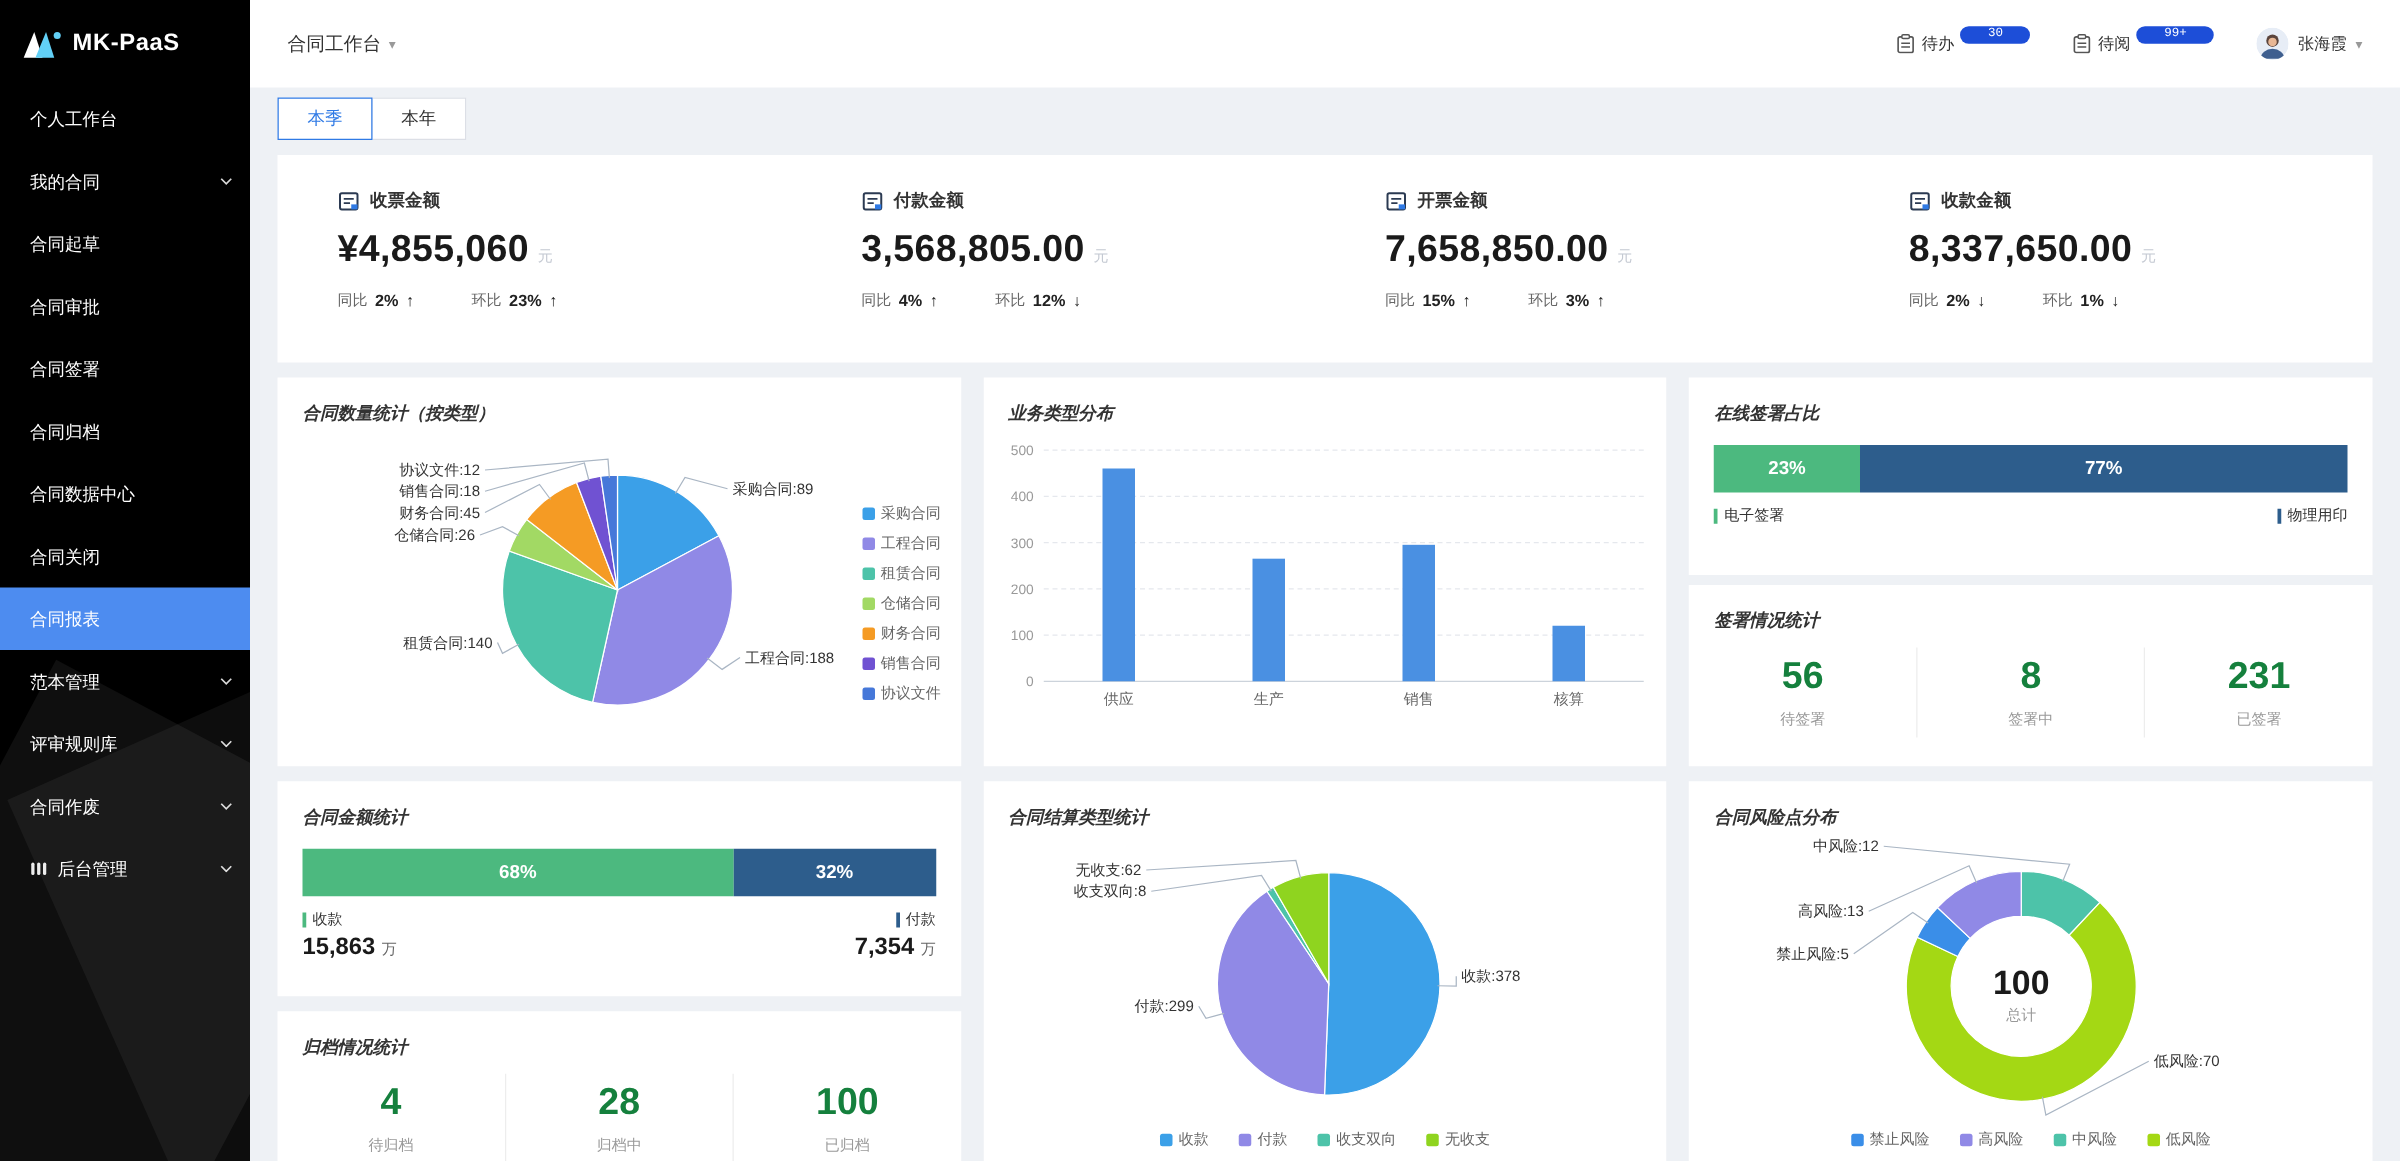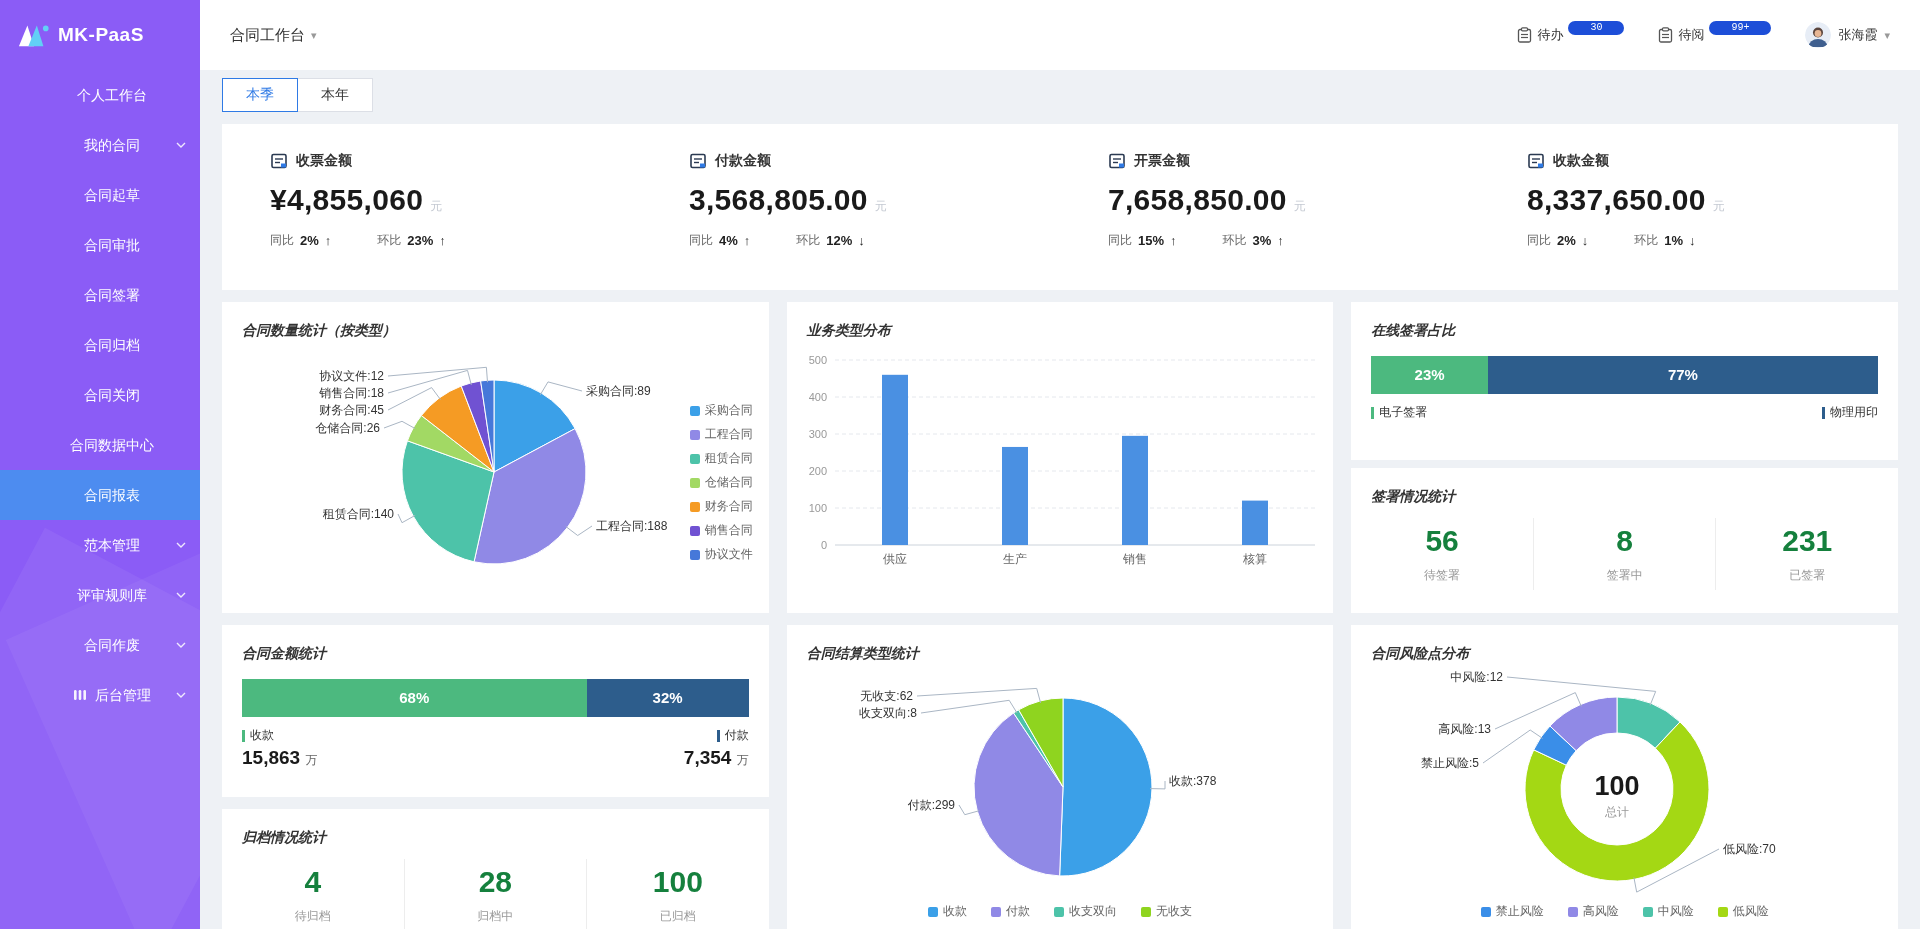--- a/index.html
+++ b/index.html
@@ -1,21 +1,21 @@
 <!DOCTYPE html>
 <html><head>
 <meta charset="utf-8">
 <style>
   * { box-sizing: border-box; margin: 0; padding: 0; }
   html,body { width:1920px; height:929px; overflow:hidden; }
   body { font-family:"Liberation Sans","DejaVu Sans",sans-serif; background:#eef1f5; color:#333; }
   .app { display:flex; width:100%; height:100%; }
 
   
-  .sidebar { position:relative; width:200px; height:100%; background:#8b5cf6; flex:0 0 200px; overflow:hidden;text-align:center; }
+  .sidebar { position:relative; width:200px; height:100%; background:#000000; flex:0 0 200px; overflow:hidden; }
   .sidebar .deco1 { position:absolute; width:300px; height:500px; background:rgba(255,255,255,0.06); transform:rotate(28deg); left:-90px; bottom:-140px; pointer-events:none; }
   .sidebar .deco2 { position:absolute; width:260px; height:420px; background:rgba(255,255,255,0.05); transform:rotate(-24deg); right:-140px; bottom:-60px; pointer-events:none; }
   .logo { height:70px; display:flex; align-items:center; padding-left:18px; gap:8px; position:relative; z-index:2; cursor:pointer; }
   .logo-text { color:#fff; font-size:19px; font-weight:700; letter-spacing:0.5px; }
   #sidebar-nav { position:relative; z-index:2; }
   .nav-item { position:relative; height:50px; line-height:50px; padding-left:24px; font-size:14px; color:#fff; cursor:pointer; white-space:nowrap; }
   .nav-item.active { background:#4d8cf0; }
   .nav-icon { margin-right:8px; vertical-align:-2px; }
   .nav-chevron { position:absolute; right:14px; top:22px; }
 
@@ -104,22 +104,22 @@
     </div>
     <nav id="sidebar-nav">
         <div class="nav-item"><span class="nav-label">个人工作台</span></div>
         <div class="nav-item"><span class="nav-label">我的合同</span><svg class="nav-chevron" width="10" height="6" viewBox="0 0 10 6">
             <polyline points="1,1 5,5 9,1" fill="none" stroke="rgba(255,255,255,0.85)" stroke-width="1.4"></polyline>
           </svg></div>
         <div class="nav-item"><span class="nav-label">合同起草</span></div>
         <div class="nav-item"><span class="nav-label">合同审批</span></div>
         <div class="nav-item"><span class="nav-label">合同签署</span></div>
         <div class="nav-item"><span class="nav-label">合同归档</span></div>
+        <div class="nav-item"><span class="nav-label">合同数据中心</span></div>
         <div class="nav-item"><span class="nav-label">合同关闭</span></div>
-        <div class="nav-item"><span class="nav-label">合同数据中心</span></div>
         <div class="nav-item active"><span class="nav-label">合同报表</span></div>
         <div class="nav-item"><span class="nav-label">范本管理</span><svg class="nav-chevron" width="10" height="6" viewBox="0 0 10 6">
             <polyline points="1,1 5,5 9,1" fill="none" stroke="rgba(255,255,255,0.85)" stroke-width="1.4"></polyline>
           </svg></div>
         <div class="nav-item"><span class="nav-label">评审规则库</span><svg class="nav-chevron" width="10" height="6" viewBox="0 0 10 6">
             <polyline points="1,1 5,5 9,1" fill="none" stroke="rgba(255,255,255,0.85)" stroke-width="1.4"></polyline>
           </svg></div>
         <div class="nav-item"><span class="nav-label">合同作废</span><svg class="nav-chevron" width="10" height="6" viewBox="0 0 10 6">
             <polyline points="1,1 5,5 9,1" fill="none" stroke="rgba(255,255,255,0.85)" stroke-width="1.4"></polyline>
           </svg></div>

